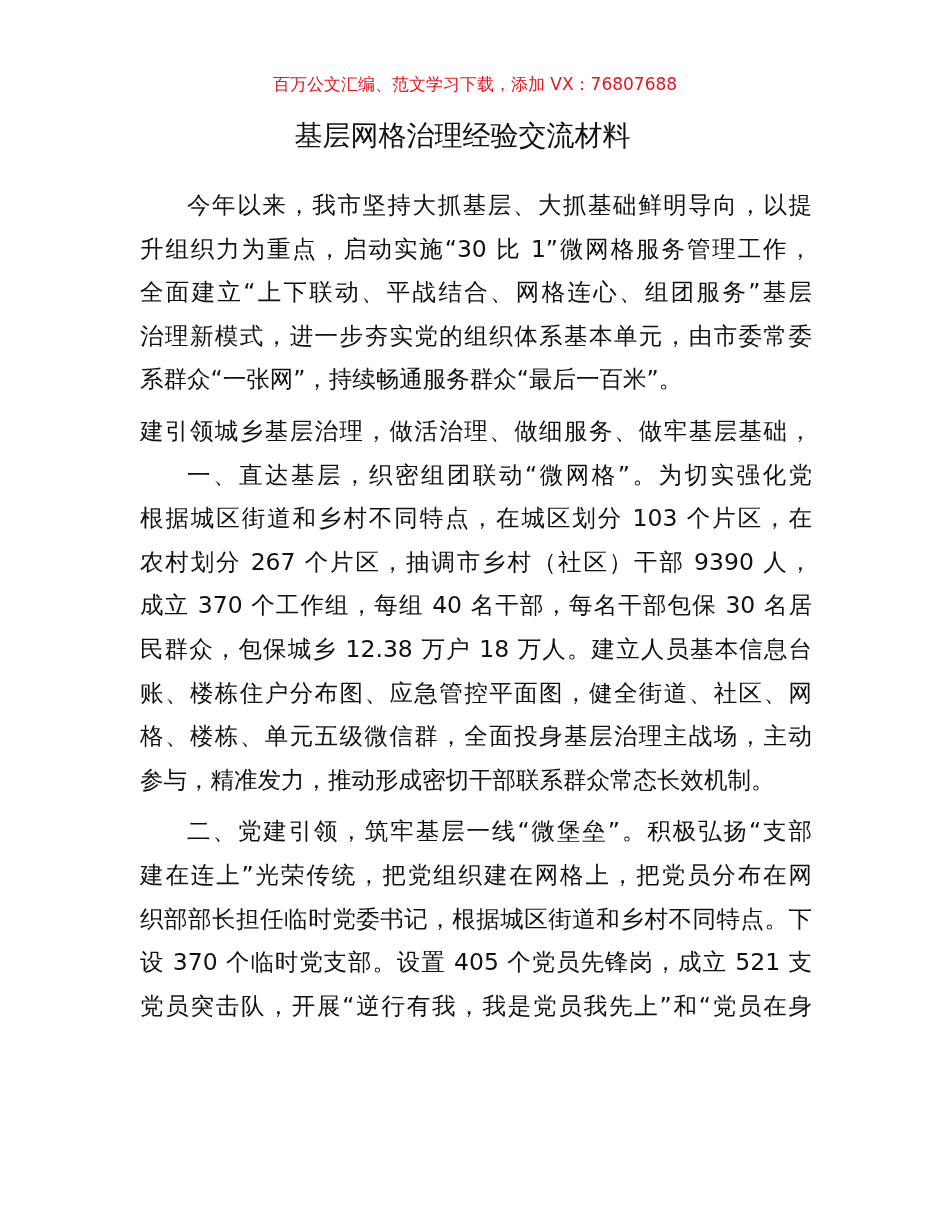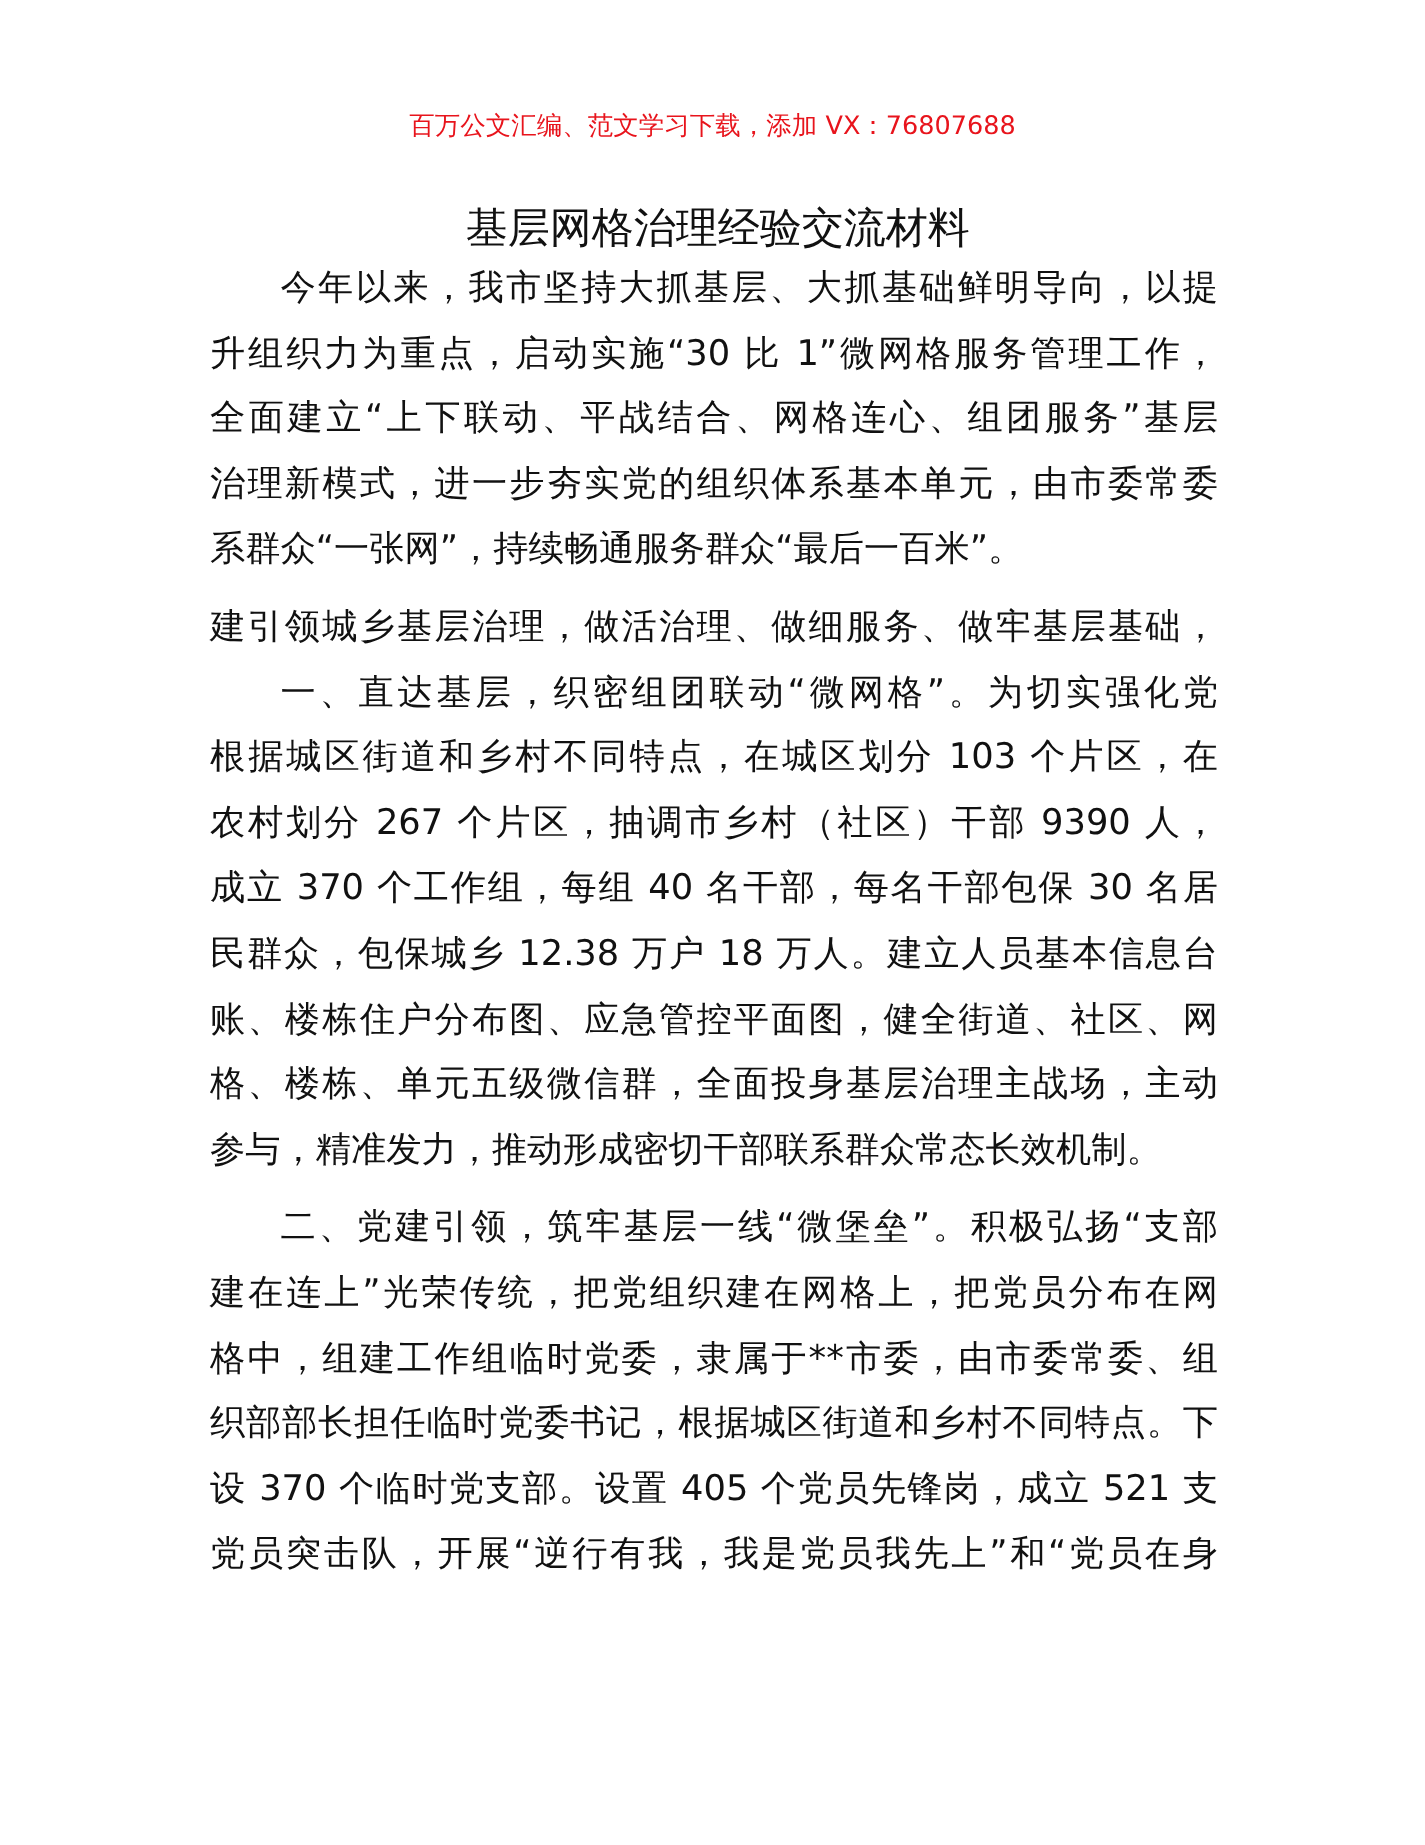--- a/index.html
+++ b/index.html
@@ -29,27 +29,27 @@
     .doc-title {
       position: absolute;
       top: 118px;
       left: 0;
       width: 925px;
       text-align: center;
       font-size: 28px;
       line-height: 36px;
       color: #111111;
       font-weight: normal;
-      margin: 16px;
+      margin: 0;
     }
     .body {
       position: absolute;
       left: 140px;
       width: 672px;
-      top: 170px;
+      top: 184px;
     }
     .para {
       margin: 0 0 8px 0;
     }
     .line {
       display: block;
       font-size: 23.5px;
       line-height: 43.6px;
       height: 43.6px;
       white-space: nowrap;
@@ -89,19 +89,18 @@
     <span class="line">成立 370 个工作组，每组 40 名干部，每名干部包保 30 名居</span>
     <span class="line">民群众，包保城乡 12.38 万户 18 万人。建立人员基本信息台</span>
     <span class="line">账、楼栋住户分布图、应急管控平面图，健全街道、社区、网</span>
     <span class="line">格、楼栋、单元五级微信群，全面投身基层治理主战场，主动</span>
     <span class="line last">参与，精准发力，推动形成密切干部联系群众常态长效机制。</span>
   </div>
 
   <div class="para">
     <span class="line first">二、党建引领，筑牢基层一线“微堡垒”。积极弘扬“支部</span>
     <span class="line">建在连上”光荣传统，把党组织建在网格上，把党员分布在网</span>
-    <span class="line">格中，组建工作组临时党委，隶属于**市委，由市委常委、组</span>
     <span class="line">织部部长担任临时党委书记，根据城区街道和乡村不同特点。下</span>
     <span class="line">设 370 个临时党支部。设置 405 个党员先锋岗，成立 521 支</span>
     <span class="line">党员突击队，开展“逆行有我，我是党员我先上”和“党员在身</span>
   </div>
 
 </div>
 
 </body></html>

